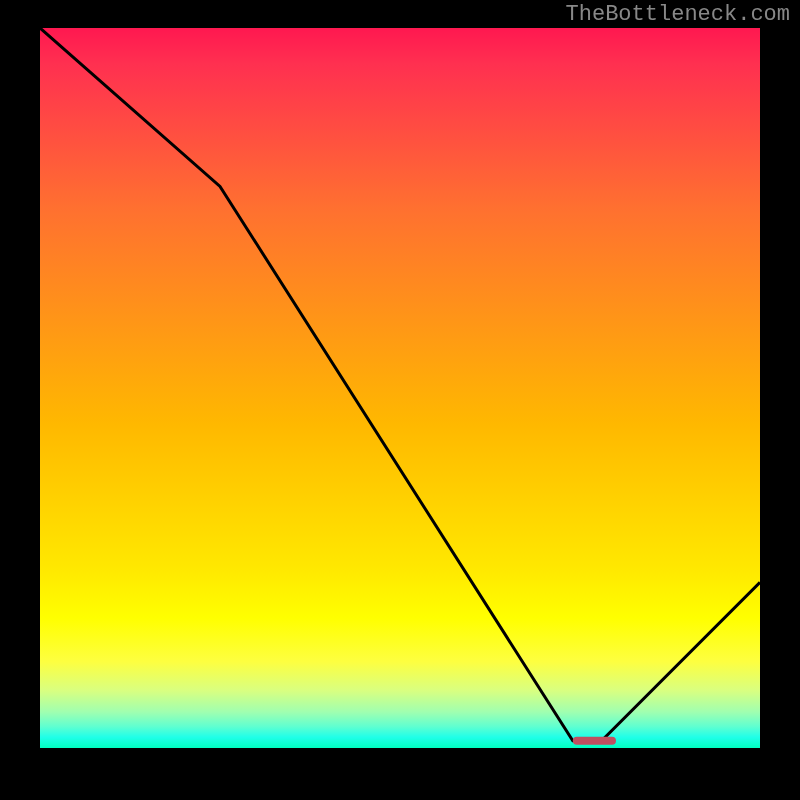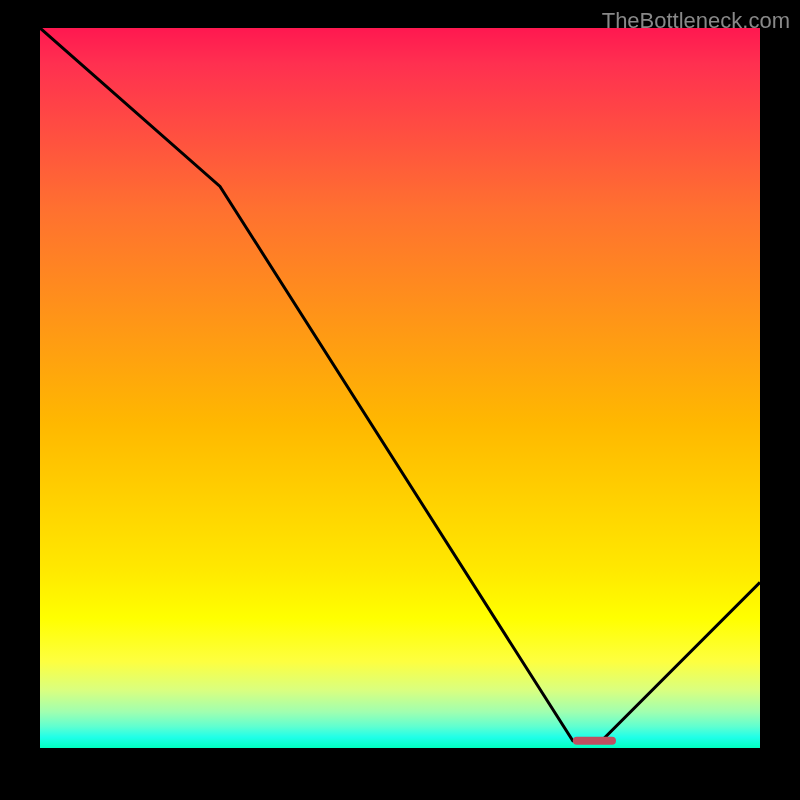--- a/index.html
+++ b/index.html
@@ -9,24 +9,24 @@
     }
     body {
       width: 800px;
       height: 800px;
       background: #000;
       position: relative;
       overflow: hidden;
     }
     .watermark {
       position: absolute;
-      top: 8px;
+      top: 2px;
       right: 10px;
       color: #888;
-      font-family: Liberation Sans, sans-serif;
+      font-family: Liberation Mono, monospace;
       font-size: 22px;
       z-index: 10;
     }
     .chart-area {
       position: absolute;
       left: 40px;
       top: 28px;
       width: 720px;
       height: 720px;
       background: linear-gradient(to bottom,

